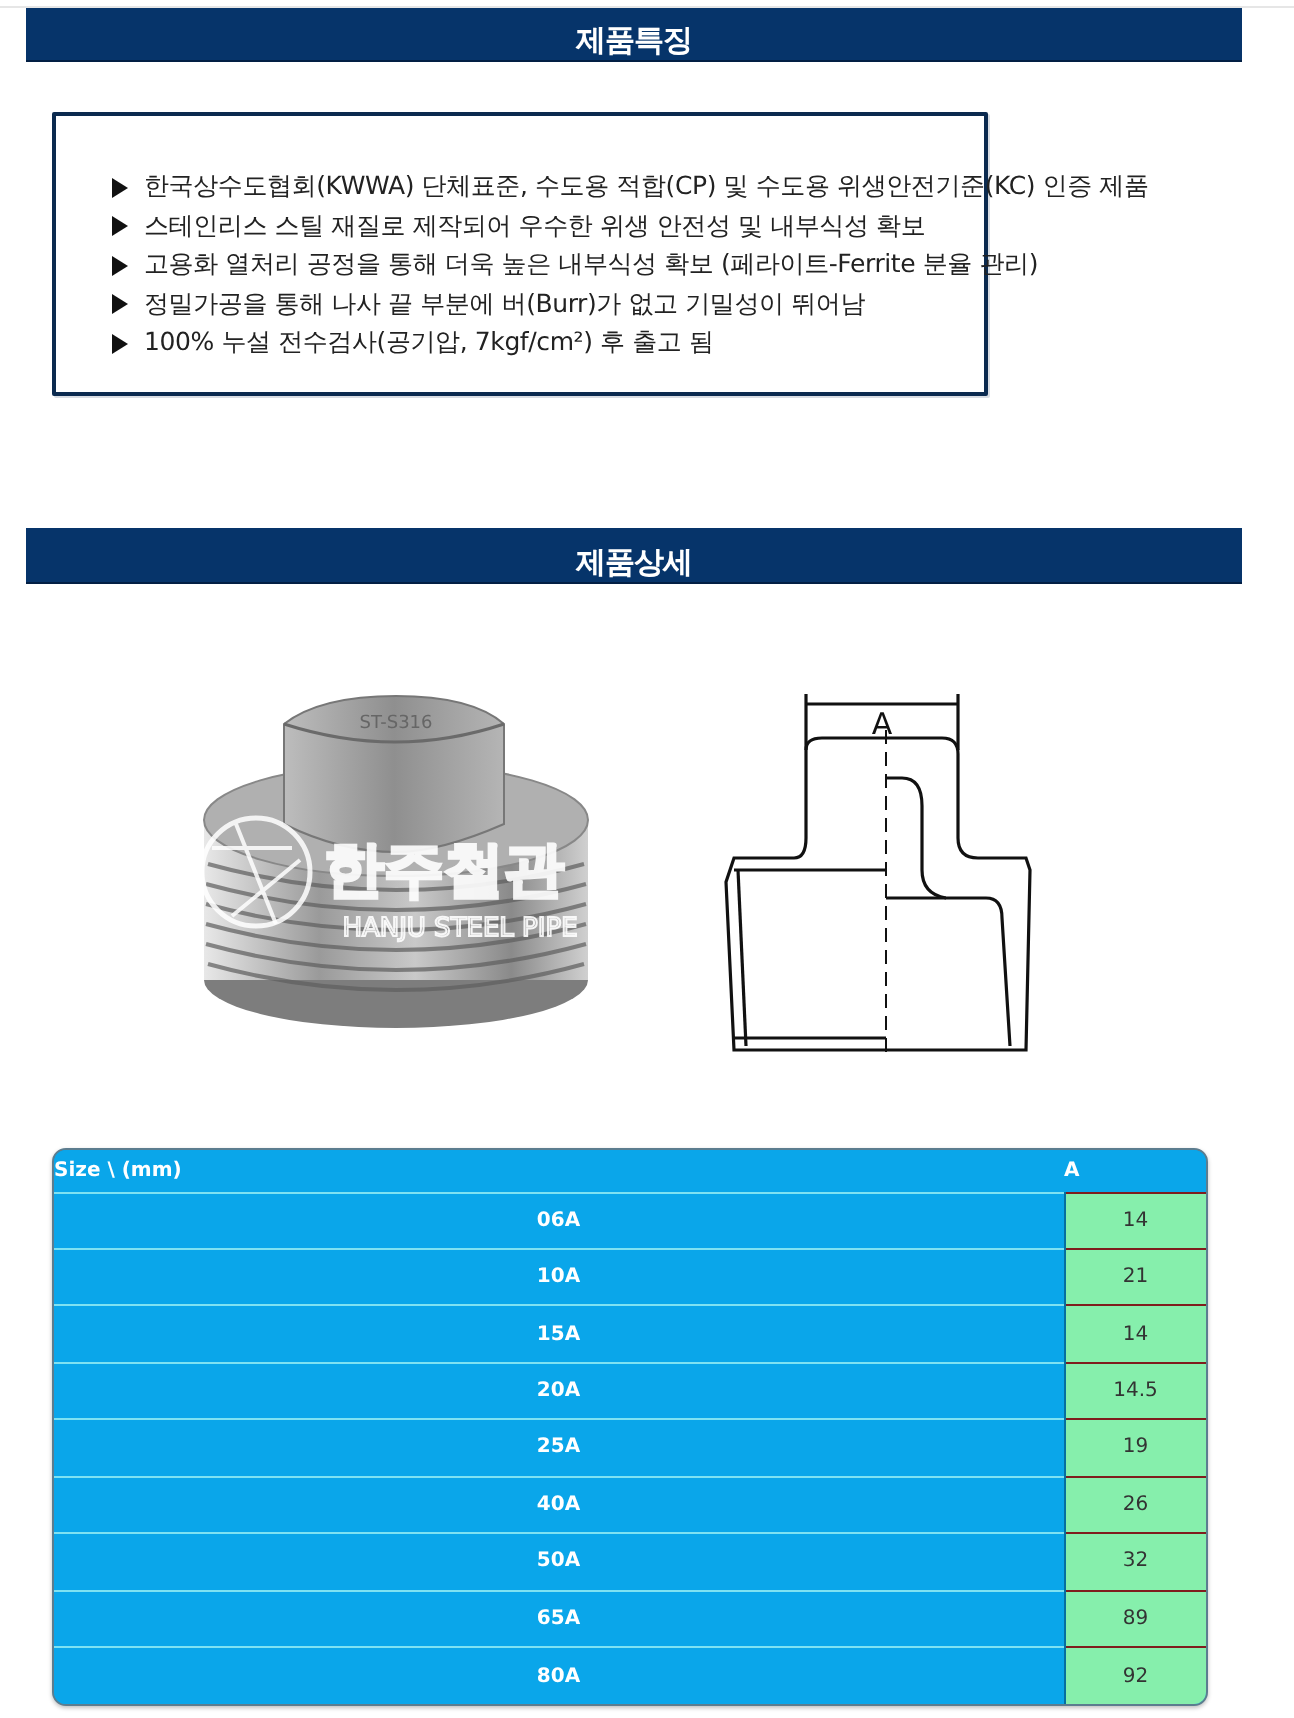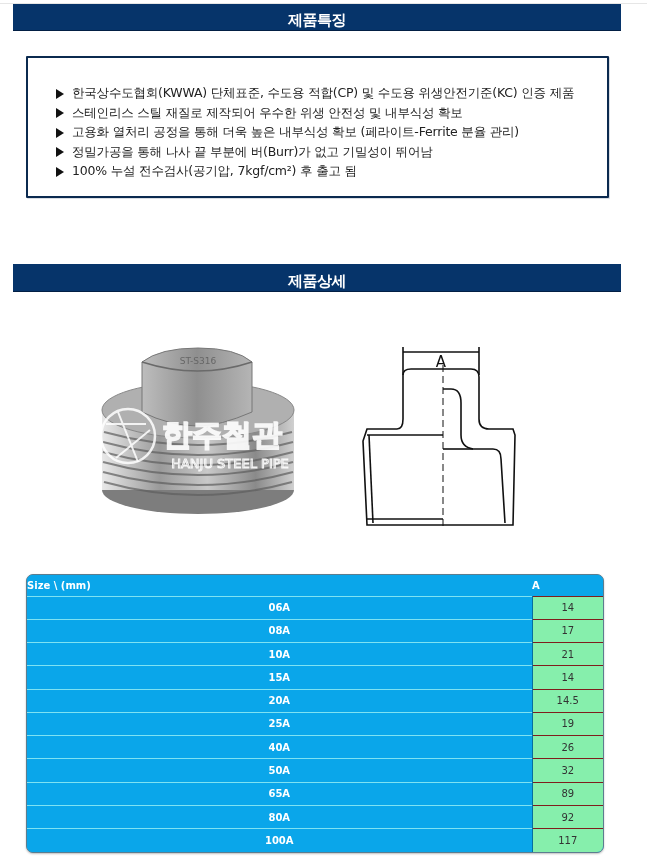--- a/index.html
+++ b/index.html
@@ -14,21 +14,21 @@
     .section-header {
       position: absolute; left: 13px; width: 608px; height: 27px;
       background: #06346a; border-bottom: 1px solid #021f44;
       color: #ffffff; font-weight: bold; font-size: 15px; letter-spacing: -0.5px;
       display: flex; align-items: flex-end; justify-content: center;
     }
     #hdr-features { top: 4px; }
     #hdr-detail { top: 264px; height: 28px; }
 
     .feature-box {
-      position: absolute; left: 26px; top: 56px; width: 583px; height: 142px;
+      position: absolute; left: 26px; top: 56px; width: 468px; height: 142px;
       border: 2px solid #0b2a4f; border-radius: 1px; background: #fff;
       box-shadow: 1px 1px 0 #d9dde3;
     }
     .feature-list {
       position: absolute; left: 26px; top: 26px; list-style: none;
     }
     .feature-list li {
       display: flex; align-items: center; height: 19.5px;
       font-size: 12.5px; color: #222; letter-spacing: -0.2px; white-space: nowrap;
     }
@@ -174,24 +174,20 @@
         <th>Size \ (mm)</th>
         <th>A</th>
       </tr>
     </thead>
     <tbody>
       <tr>
           <td class="size">06A</td>
           <td class="val">14</td>
         </tr>
       <tr>
-          <td class="size">08A</td>
-          <td class="val">17</td>
-        </tr>
-      <tr>
           <td class="size">10A</td>
           <td class="val">21</td>
         </tr>
       <tr>
           <td class="size">15A</td>
           <td class="val">14</td>
         </tr>
       <tr>
           <td class="size">20A</td>
           <td class="val">14.5</td>
@@ -209,19 +205,15 @@
           <td class="val">32</td>
         </tr>
       <tr>
           <td class="size">65A</td>
           <td class="val">89</td>
         </tr>
       <tr>
           <td class="size">80A</td>
           <td class="val">92</td>
         </tr>
-      <tr>
-          <td class="size">100A</td>
-          <td class="val">117</td>
-        </tr>
     </tbody>
   </table>
 </div>
 
 </body></html>

